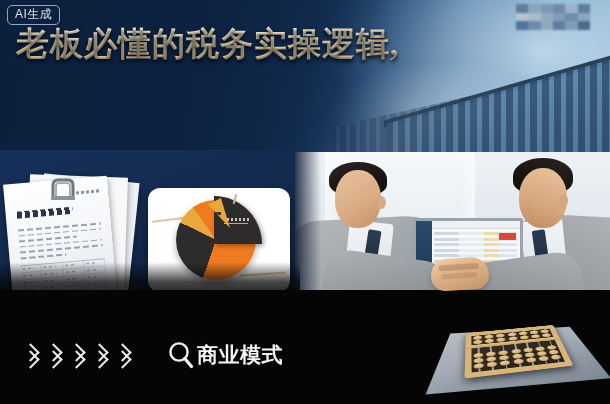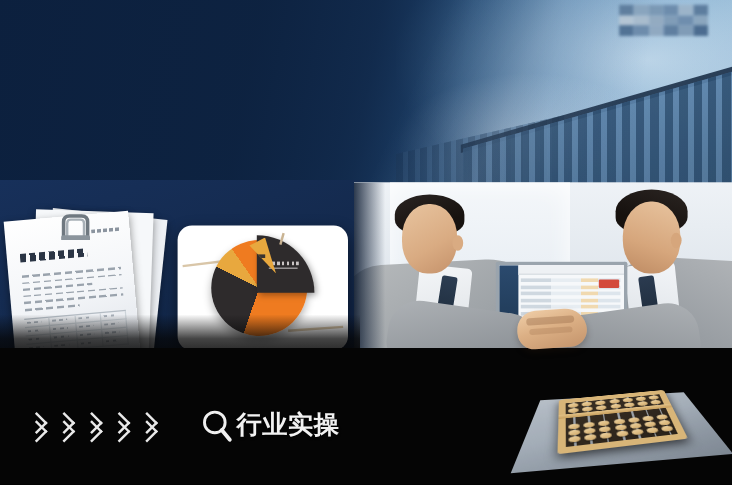--- a/index.html
+++ b/index.html
@@ -522,22 +522,24 @@
       <i style="background: rgb(109, 140, 172);"></i>
       <i style="background: rgb(138, 165, 189);"></i>
       <i style="background: rgb(78, 111, 146);"></i>
       <i style="background: rgb(107, 138, 170);"></i>
       <i style="background: rgb(143, 168, 192);"></i>
       <i style="background: rgb(92, 124, 157);"></i>
       <i style="background: rgb(126, 154, 181);"></i>
       <i style="background: rgb(71, 104, 140);"></i>
     </div>
 
+  <div class="ai-badge">AI生成</div>
 
   <div class="headline">
+    <span class="ln">老板必懂的税务实操逻辑,</span>
   </div>
 
   <div class="left-panel"></div>
 
   <div class="photo">
     <div class="photo-wall"></div>
     <div class="photo-window"></div>
     <div class="photo-table"></div>
 
     <div class="p-left-body"></div>
@@ -706,16 +708,16 @@
       <span class="chev"></span>
     </div>
 
   <div class="search-label">
     <span class="mag">
       <svg viewBox="0 0 26 28" width="26" height="28">
         <circle cx="11" cy="11" r="8.6" fill="none" stroke="#f0f0f0" stroke-width="2.4"></circle>
         <line x1="16.8" y1="17.4" x2="23.5" y2="25.5" stroke="#f0f0f0" stroke-width="3.2" stroke-linecap="round"></line>
       </svg>
     </span>
-    <span class="search-text">行业实操</span>
+    <span class="search-text">商业模式</span>
   </div>
 
 </div>
 
 </body></html>

